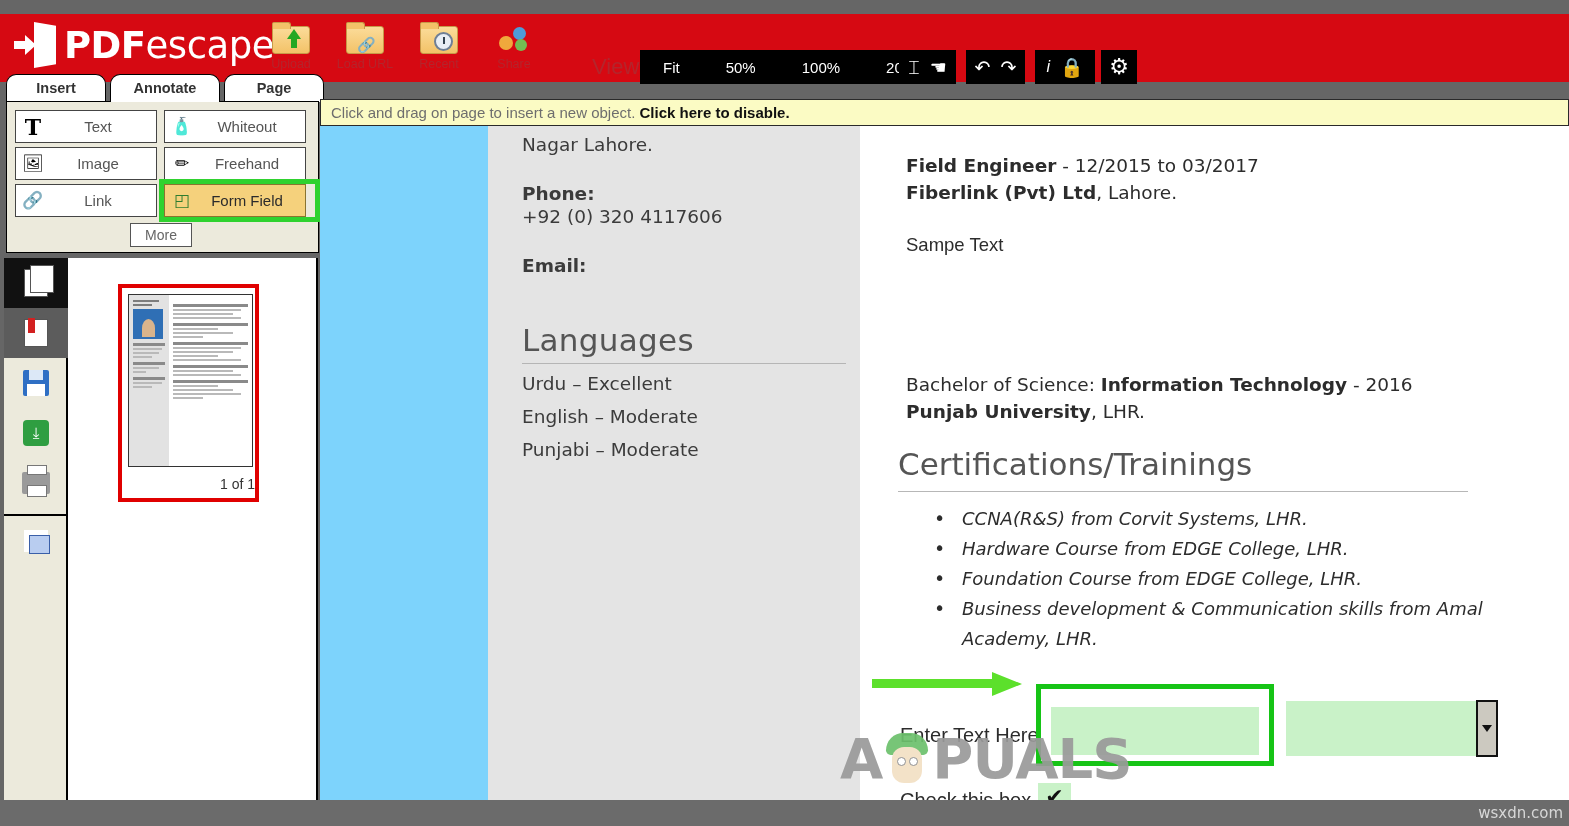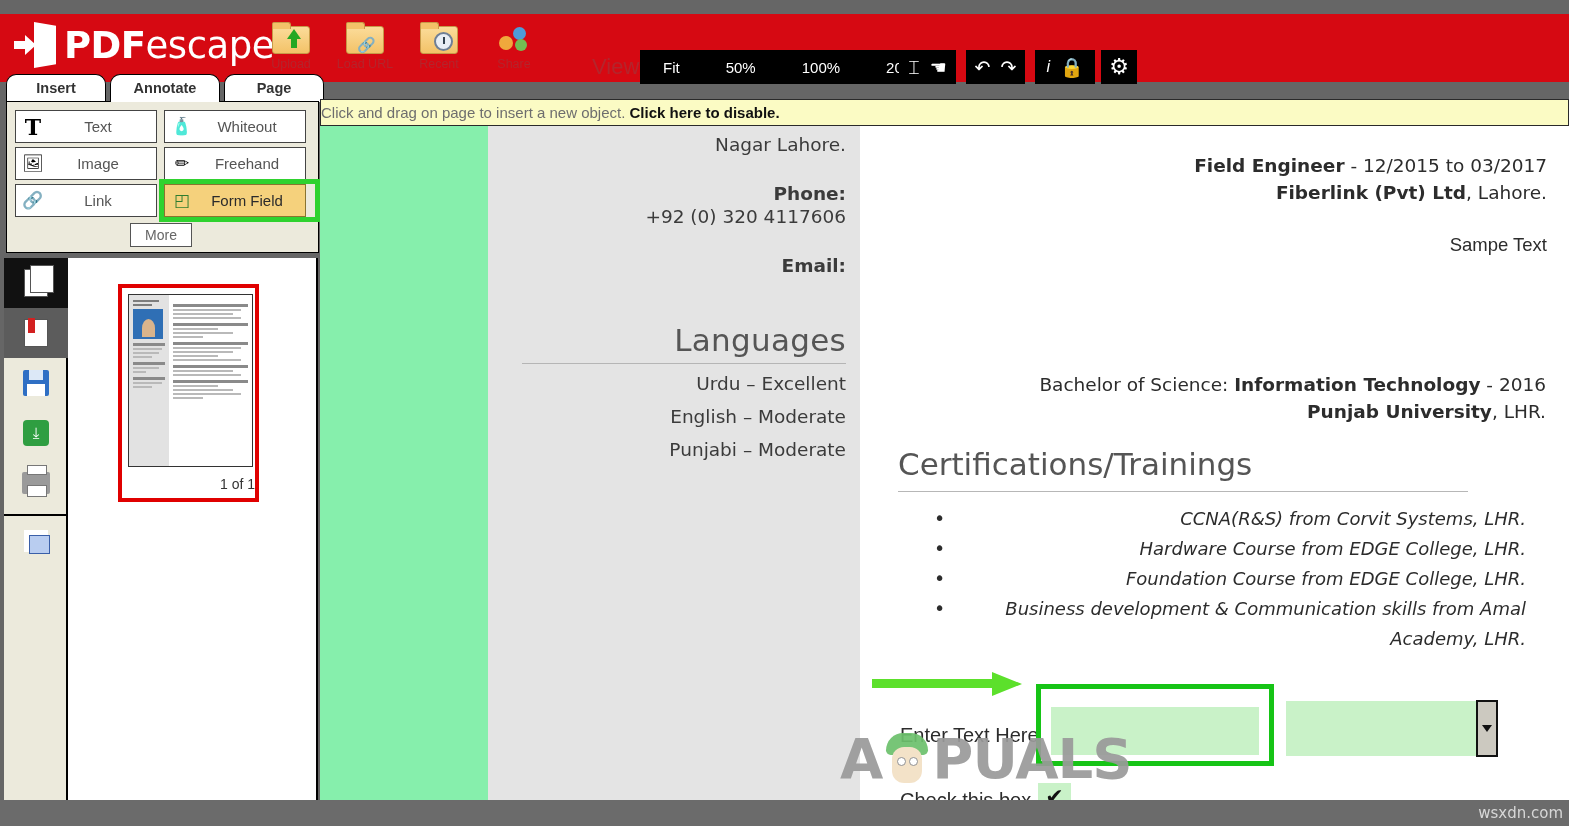--- a/index.html
+++ b/index.html
@@ -186,26 +186,26 @@
   .tp-hd{height:3px;background:#8a8a8a;margin:4px 0 2px;}
   .thumb-cap {
     position:absolute; left:0; bottom:6px; width:100%; text-align:right;
     font-size:14px; color:#333;
   }
 
   
   .notice {
     position:absolute; left:320px; top:99px; width:1249px; height:27px;
     background:#fbfbc4; border:1px solid #2a2a2a;
-    font-size:15px; color:#6e6e6e; line-height:25px; 
+    font-size:15px; color:#6e6e6e; line-height:25px; padding-left:10px;
   }
   .notice b { color:#111; }
 
   
-  .docarea { position:absolute; left:320px; top:126px; width:1249px; height:700px; background:#86efac;text-align:right; }
+  .docarea { position:absolute; left:320px; top:126px; width:1249px; height:700px; background:#7dd3fc; }
   .page {
     position:absolute; left:168px; top:0; width:1081px; height:700px; background:#fff;
   }
   .pg-sidebar {
     position:absolute; left:0; top:0; width:372px; height:700px; background:#e4e4e4;
     padding:0 14px 0 34px; font-family:"DejaVu Sans", sans-serif; color:#3b3b3b;
   }
   .pg-main {
     position:absolute; left:372px; top:0; right:0; height:700px; background:#fff;
     padding:0 22px 0 46px; font-family:"DejaVu Sans", sans-serif; color:#2c2c2c;

